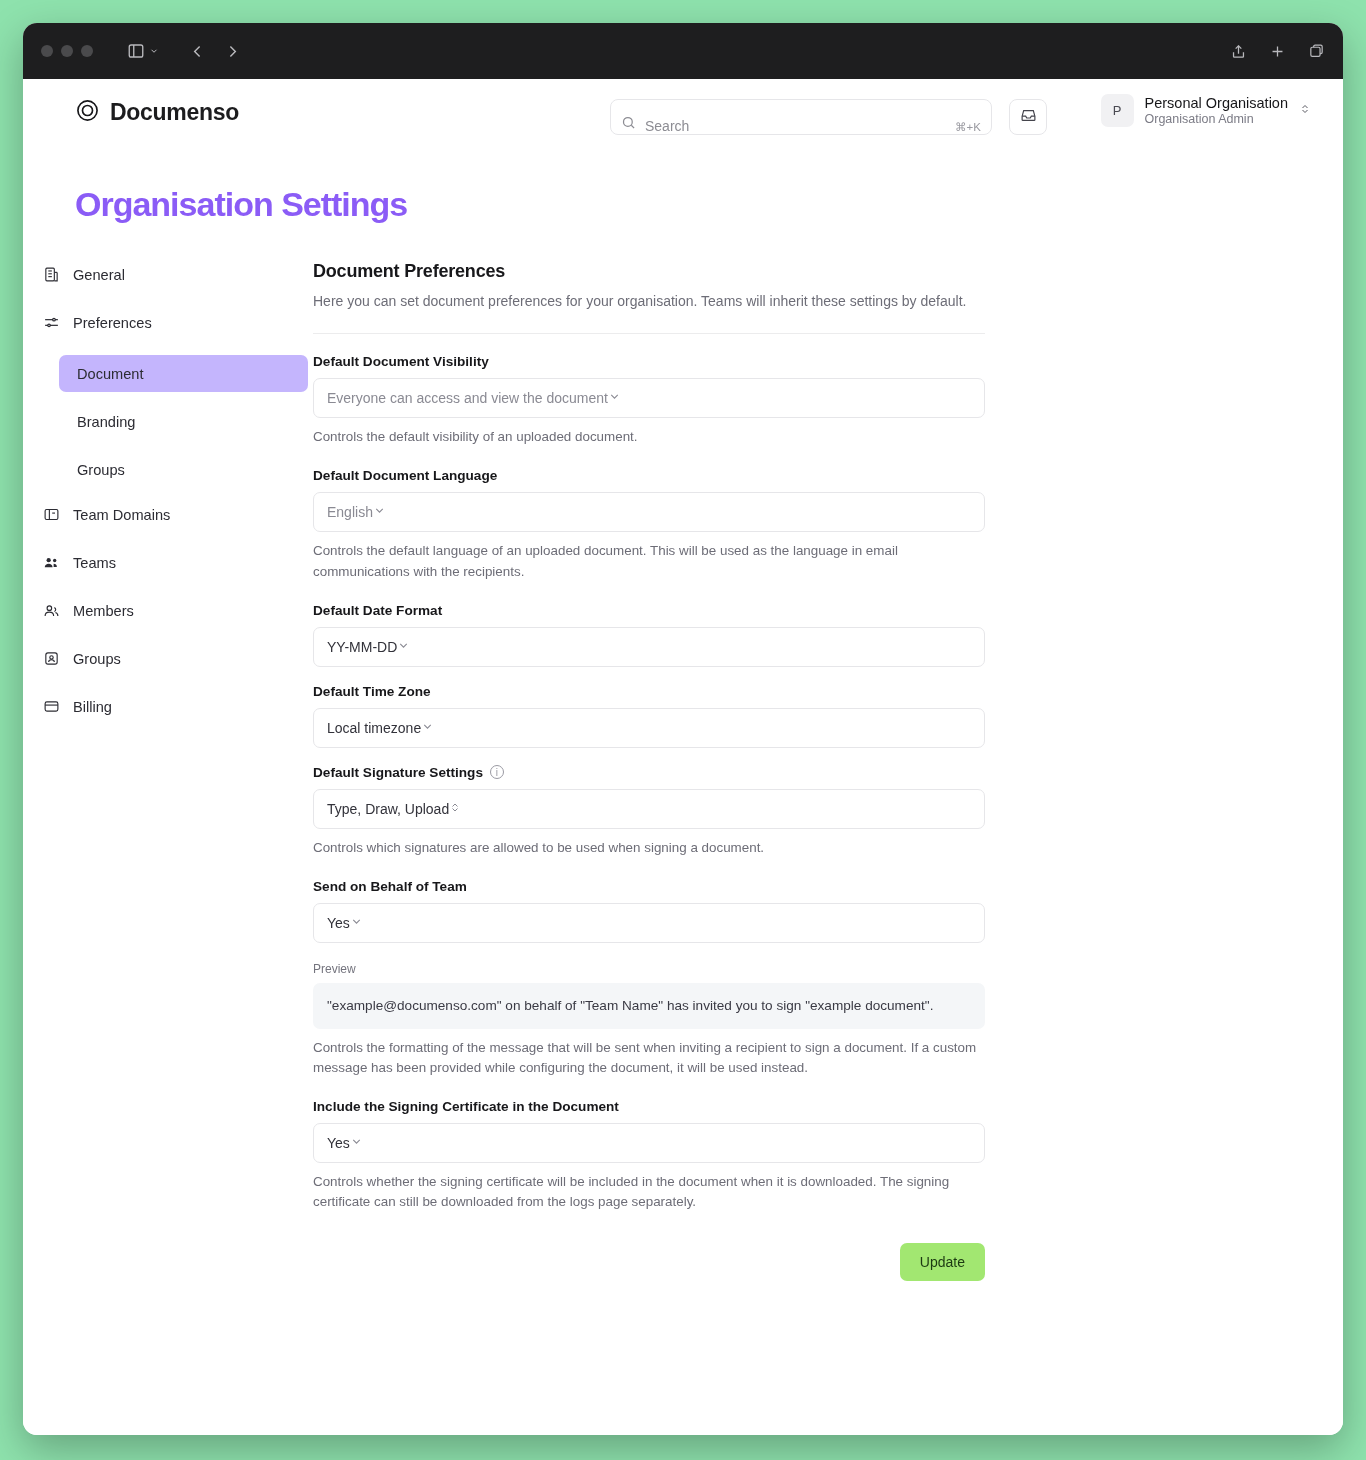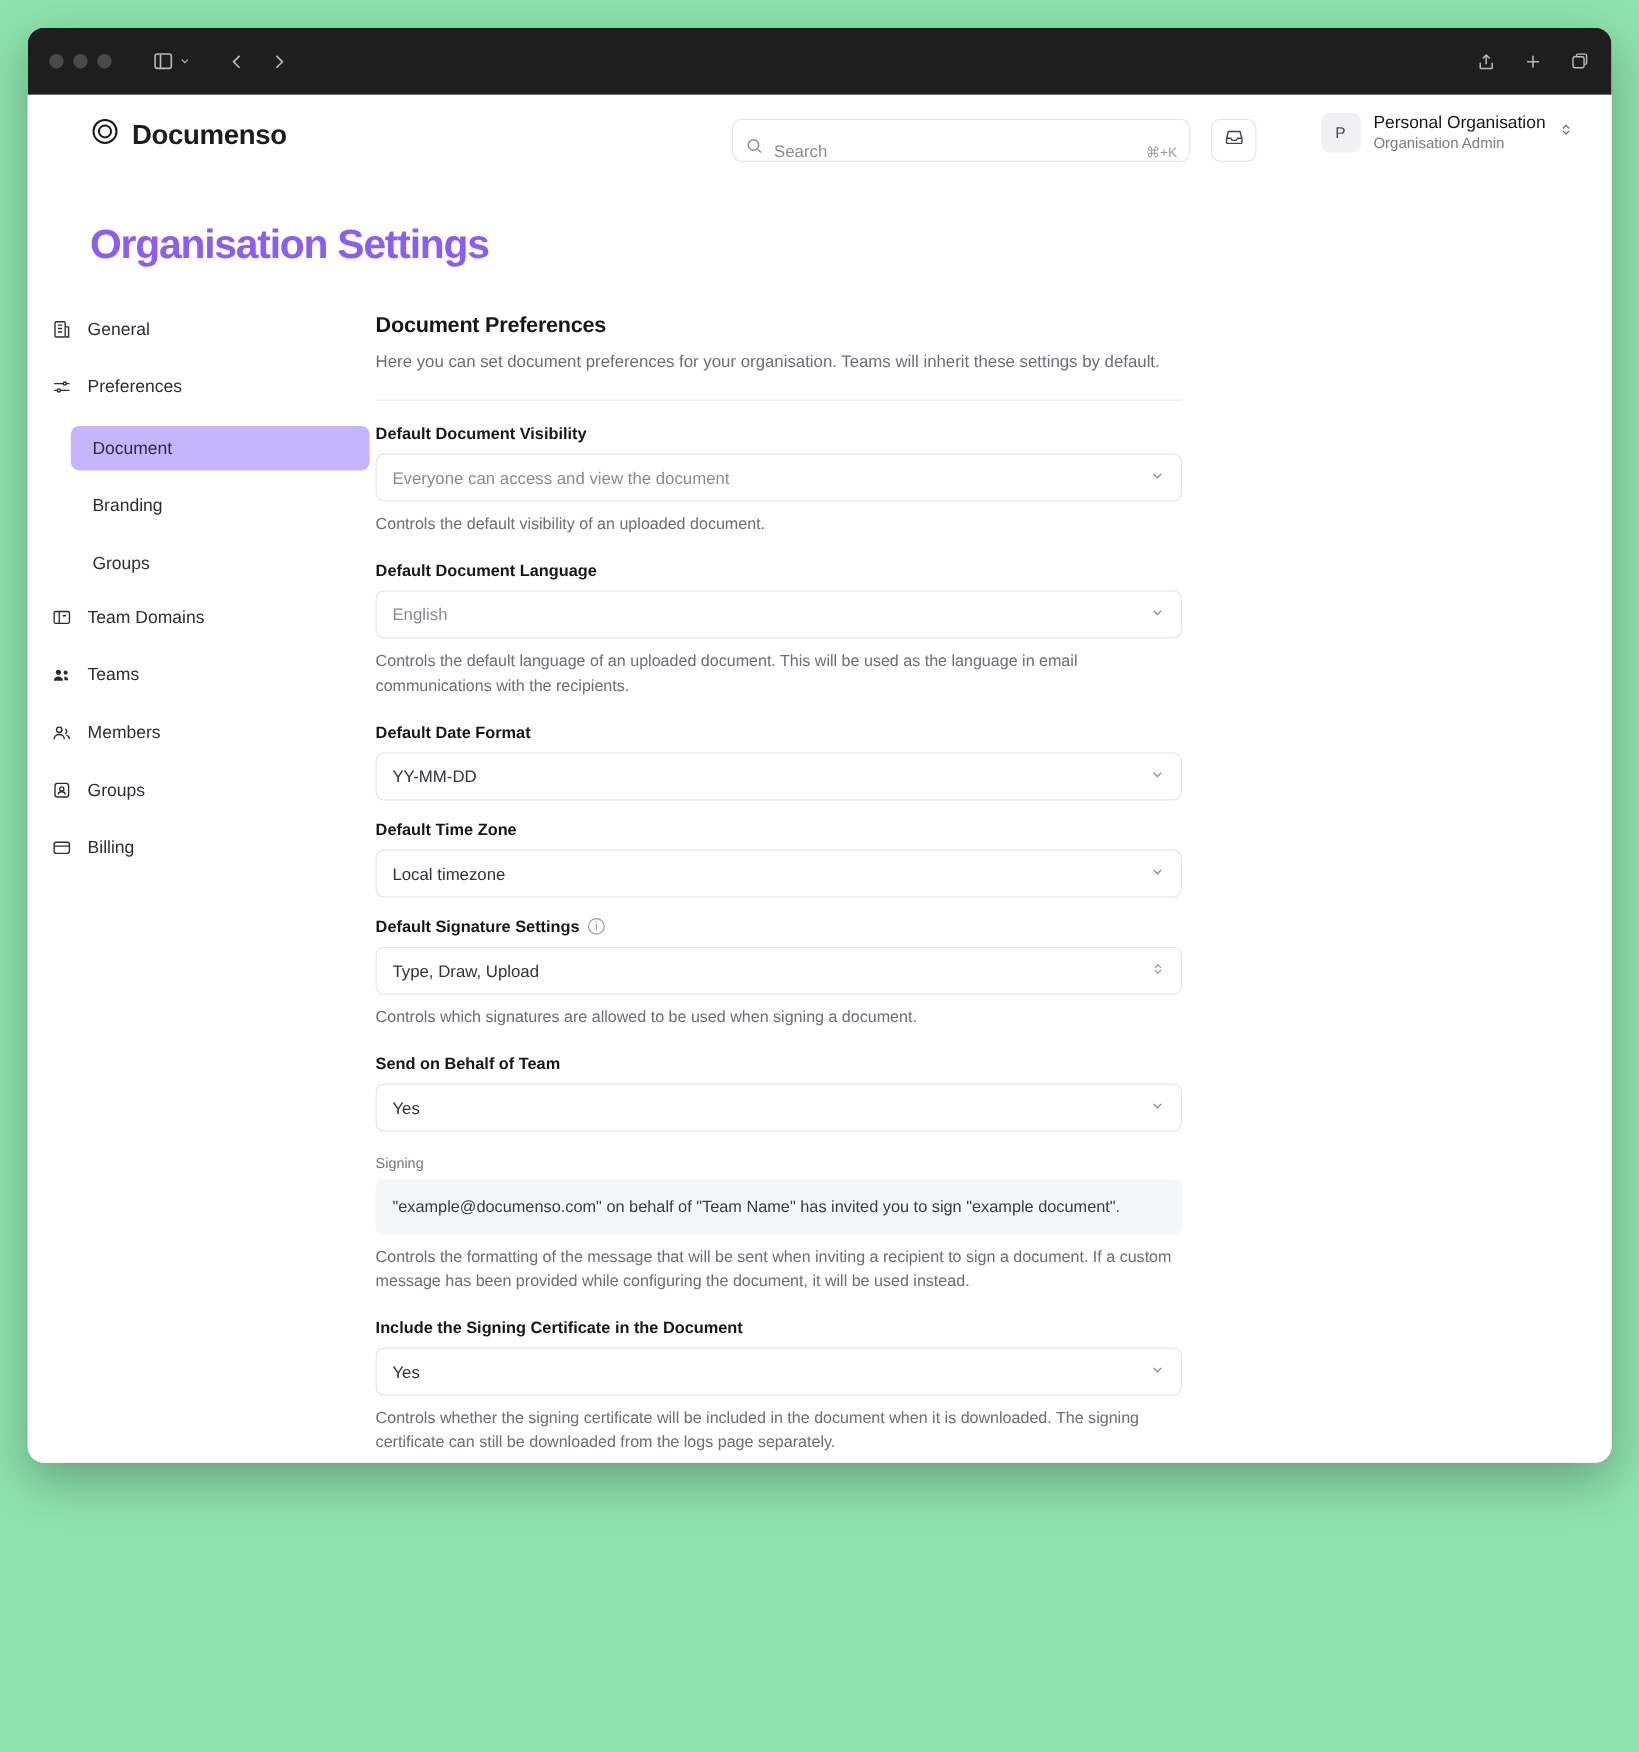--- a/index.html
+++ b/index.html
@@ -5,21 +5,21 @@
   * { box-sizing: border-box; margin: 0; padding: 0; }
   html, body {
     width: 1366px; height: 1460px;
     background: #8ee2ad;
     font-family: "Liberation Sans", sans-serif;
     overflow: hidden;
   }
   .window {
     position: absolute;
     left: 23px; top: 23px;
-    width: 1320px; height: 1196px;
+    width: 1320px; height: 1412px;
     border-radius: 14px;
     overflow: hidden;
     box-shadow: 0 14px 40px rgba(0,0,0,.28);
     background: #fff;
   }
   
   .chrome {
     height: 56px;
     background: #1e1e1f;
     display: flex;
@@ -145,21 +145,21 @@
   }
   .select {
     height: 40px;
     border: 1px solid #e6e6e9;
     border-radius: 7px;
     display: flex; align-items: center;
     padding: 0 13px;
     font-size: 14px;
     color: #32323a;
     background: #fff;
-    justify-content: space-between;
+    justify-content: flex-start;
   }
   .select .ph { color: #8a8a93; }
   .help {
     font-size: 13.4px; color: #6d6d77;
     line-height: 1.5;
     margin: 9px 0 21px;
   }
   .preview-label { font-size: 12px; color: #74747e; margin: 19px 0 7px; }
   .preview-box {
     background: #f4f6f8;
@@ -474,21 +474,21 @@
         <div class="field">
           <div class="label">Send on Behalf of Team</div>
           <div class="select">
             <span>Yes</span>
             <span>
               <svg width="13" height="13" viewBox="0 0 24 24" fill="none" stroke="#8a8a93" stroke-width="2">
                   <polyline points="6,9 12,15 18,9"></polyline>
                 </svg>
             </span>
           </div>
-          <div class="preview-label">Signing</div>
+          <div class="preview-label">Preview</div>
           <div class="preview-box">"example@documenso.com" on behalf of "Team Name" has invited you to sign "example document".</div>
           <div class="help">Controls the formatting of the message that will be sent when inviting a recipient to sign a document. If a custom message has been provided while configuring the document, it will be used instead.</div>
         </div>
 
         <div class="field">
           <div class="label">Include the Signing Certificate in the Document</div>
           <div class="select">
             <span>Yes</span>
             <span>
               <svg width="13" height="13" viewBox="0 0 24 24" fill="none" stroke="#8a8a93" stroke-width="2">

